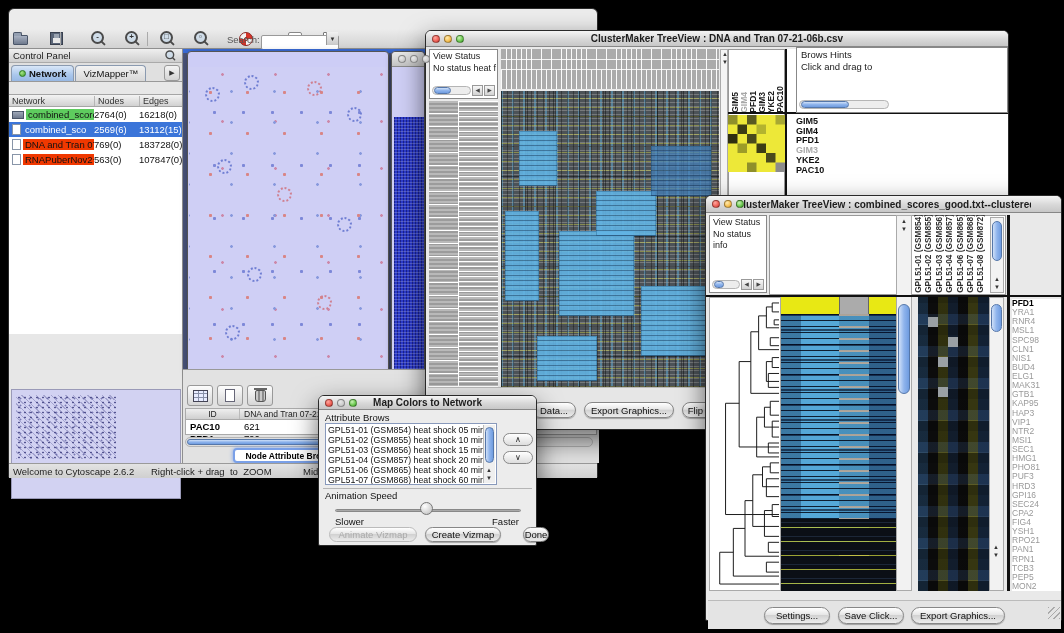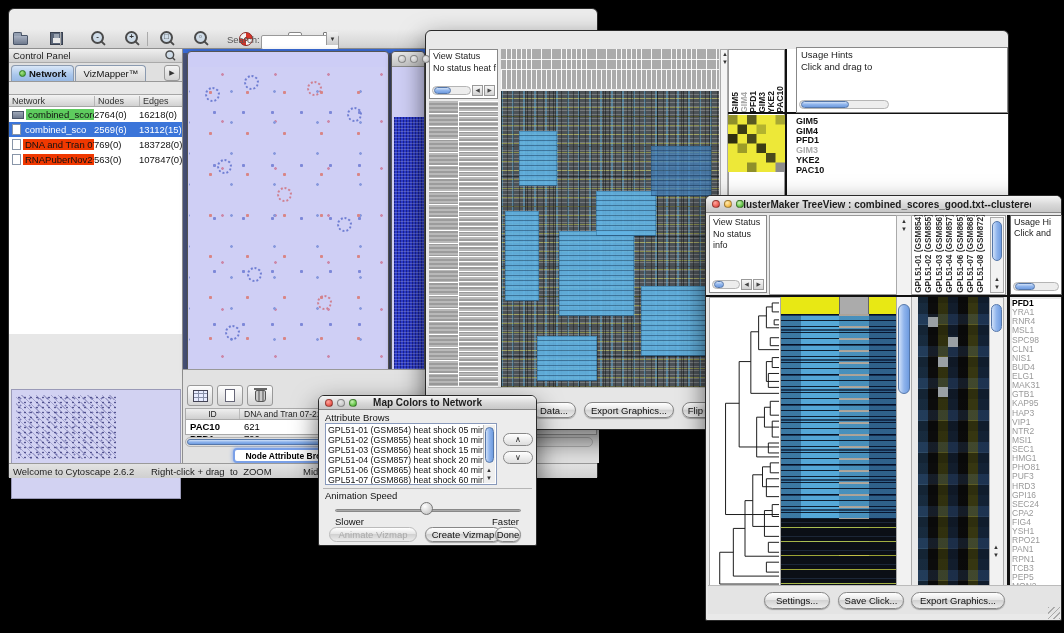--- a/index.html
+++ b/index.html
@@ -150,21 +150,21 @@
 #tv2-vscroll{left:190px;top:19px;width:16px;height:376px}
 #tv2-zoomhm{position:absolute;left:212px;top:101px;width:71px;height:294px;overflow:hidden;background:repeating-linear-gradient(0deg,rgba(0,0,0,.45) 0 10px,rgba(255,255,255,.05) 10px 11px,rgba(30,50,80,.35) 11px 21px,rgba(0,0,0,.35) 21px 32px),repeating-linear-gradient(90deg,#24415e 0 10px,#121212 10px 20px,#4a4a16 20px 30px,#1b2c44 30px 40px,#101010 40px 50px,#53531a 50px 60px,#1d3350 60px 71px)}
 .graycell{position:absolute;width:10px;height:10px;background:#9aa0a4}
 #tv2-zscroll{left:283px;top:101px;width:15px;height:294px}
 #tv2-vline{position:absolute;left:301px;top:19px;width:3px;height:376px;background:#111}
 #tv2-genes{position:absolute;left:306px;top:103px;width:49px;height:292px;background:#fff;overflow:hidden}
 .gene{display:block;font-size:8.5px;line-height:9.12px;color:#999;white-space:nowrap}
 .gene:first-child{color:#000;font-weight:bold}
 #tv2-usage{position:absolute;left:304px;top:19px;width:52px;height:80px;background:#fff;border:1px solid #666;font-size:9px;line-height:11px;color:#222;overflow:hidden}
 #tv2-hdiv{position:absolute;left:0px;top:99px;width:357px;height:2px;background:#111}
-#tv2-bottom{position:absolute;left:2px;top:389px;width:353px;height:29px;background:#E4E4E4;border-top:1px solid #bbb}
+#tv2-bottom{position:absolute;left:2px;top:404px;width:353px;height:29px;background:#E4E4E4;border-top:1px solid #bbb}
 #tv2-grip{position:absolute;right:1px;bottom:1px;width:12px;height:12px;background:repeating-linear-gradient(135deg,#aaa 0 1px,transparent 1px 4px)}
 
 #dlg{left:318px;top:395px;width:219px;height:151px;background:#ECECEC}
 #dlg .tbar{height:14px}
 #dlg-label{position:absolute;left:6px;top:16px;font-size:9.5px;color:#111}
 #dlg-list{position:absolute;left:6px;top:27px;width:172px;height:62px;background:#fff;border:1px solid #8899bb;overflow:hidden;padding:1px 14px 0 2px}
 .attr-item{font-size:8.8px;line-height:10.1px;white-space:nowrap;color:#111}
 #dlg-list-scroll{position:absolute;right:1px;top:1px;width:12px;bottom:1px;background:#EFEFEF;border-left:1px solid #bbb}
 .updown{position:absolute;width:30px;height:13px;border:1px solid #888;border-radius:7px;background:linear-gradient(#fff,#ddd);font-size:8px;display:flex;align-items:center;justify-content:center;color:#222}
 #dlg-anim{position:absolute;left:4px;right:4px;top:92px;border-top:1px solid #b5b5b5}
@@ -356,20 +356,28 @@
     </div>
 
     <div id="status-bar">
       <span style="left:4px">Welcome to Cytoscape 2.6.2</span>
       <span style="left:142px">Right-click + drag  to  ZOOM</span>
       <span style="left:294px">Middle-</span>
     </div>
   </div>
 
   <div class="win" id="tv1">
+    <div class="tbar">
+      <div class="lights">
+        <span class="lt sm r"></span>
+        <span class="lt sm y"></span>
+        <span class="lt sm g"></span>
+      </div>
+      <span class="ttl">ClusterMaker TreeView : DNA and Tran 07-21-06b.csv</span>
+    </div>
 
     <div class="vs-box" style="left:3px;top:18px;width:69px;height:50px">
       <div class="vst">View Status</div>
       <div class="vst">No status heat f</div>
       <div class="hscroll">
         <span class="hs-track">
             <span class="hs-thumb"></span>
           </span>
         <span class="sq-btn">◀</span>
         <span class="sq-btn">▶</span>
@@ -439,21 +447,21 @@
     <div id="tv1-genes">
         <span class="rlabel" style="display:block">GIM5</span>
         <span class="rlabel" style="display:block">GIM4</span>
         <span class="rlabel" style="display:block">PFD1</span>
         <span class="rlabel dim" style="display:block">GIM3</span>
         <span class="rlabel" style="display:block">YKE2</span>
         <span class="rlabel" style="display:block">PAC10</span>
       </div>
 
     <div id="tv1-usage">
-      <div style="padding:1px 4px 0 4px">Usage Hints</div>
+      <div style="padding:1px 4px 0 4px">Brows Hints</div>
       <div style="padding:0 4px">Click and drag to</div>
       <div class="hscroll" style="right:auto;width:90px">
         <span class="hs-track">
             <span class="hs-thumb" style="width:55%"></span>
           </span>
       </div>
     </div>
 
     <div id="tv1-bottom">
       <div class="aqua abs" style="left:104px;top:14px;width:44px;height:16px">Data...</div>
@@ -490,21 +498,21 @@
     <div class="updown" style="left:184px;top:37px">∧</div>
     <div class="updown" style="left:184px;top:55px">∨</div>
     <div id="dlg-anim"></div>
     <div id="dlg-anim-label">Animation Speed</div>
     <div id="slider-track"></div>
     <div id="slider-thumb"></div>
     <div id="dlg-slower">Slower</div>
     <div id="dlg-faster">Faster</div>
     <div class="aqua dlg-btn disabled" style="left:10px;width:88px">Animate Vizmap</div>
     <div class="aqua dlg-btn" style="left:106px;width:76px">Create Vizmap</div>
-    <div class="aqua dlg-btn" style="left:176px;width:26px">Done</div>
+    <div class="aqua dlg-btn" style="left:204px;width:26px">Done</div>
   </div>
 
   <div class="win" id="tv2" style="z-index:6">
     <div class="tbar" style="height:17px">
       <div class="lights">
         <span class="lt sm r"></span>
         <span class="lt sm y"></span>
         <span class="lt sm g"></span>
       </div>
       <span class="ttl">ClusterMaker TreeView : combined_scores_good.txt--clustered</span>
@@ -604,29 +612,20 @@
         <span class="gene">FIG4</span>
         <span class="gene">YSH1</span>
         <span class="gene">RPO21</span>
         <span class="gene">PAN1</span>
         <span class="gene">RPN1</span>
         <span class="gene">TCB3</span>
         <span class="gene">PEP5</span>
         <span class="gene">MON2</span>
       </div>
 
-    <div id="tv2-usage">
-      <div style="padding:1px 3px 0 3px">Usage Hi</div>
-      <div style="padding:0 3px">Click and</div>
-      <div class="hscroll">
-        <span class="hs-track">
-            <span class="hs-thumb" style="width:45%"></span>
-          </span>
-      </div>
-    </div>
 
     <div id="tv2-bottom">
       <div class="aqua abs" style="left:56px;top:6px;width:66px;height:17px">Settings...</div>
       <div class="aqua abs" style="left:130px;top:6px;width:66px;height:17px">Save Click...</div>
       <div class="aqua abs" style="left:203px;top:6px;width:94px;height:17px">Export Graphics...</div>
     </div>
     <div id="tv2-grip"></div>
   </div>
 
 </div>

